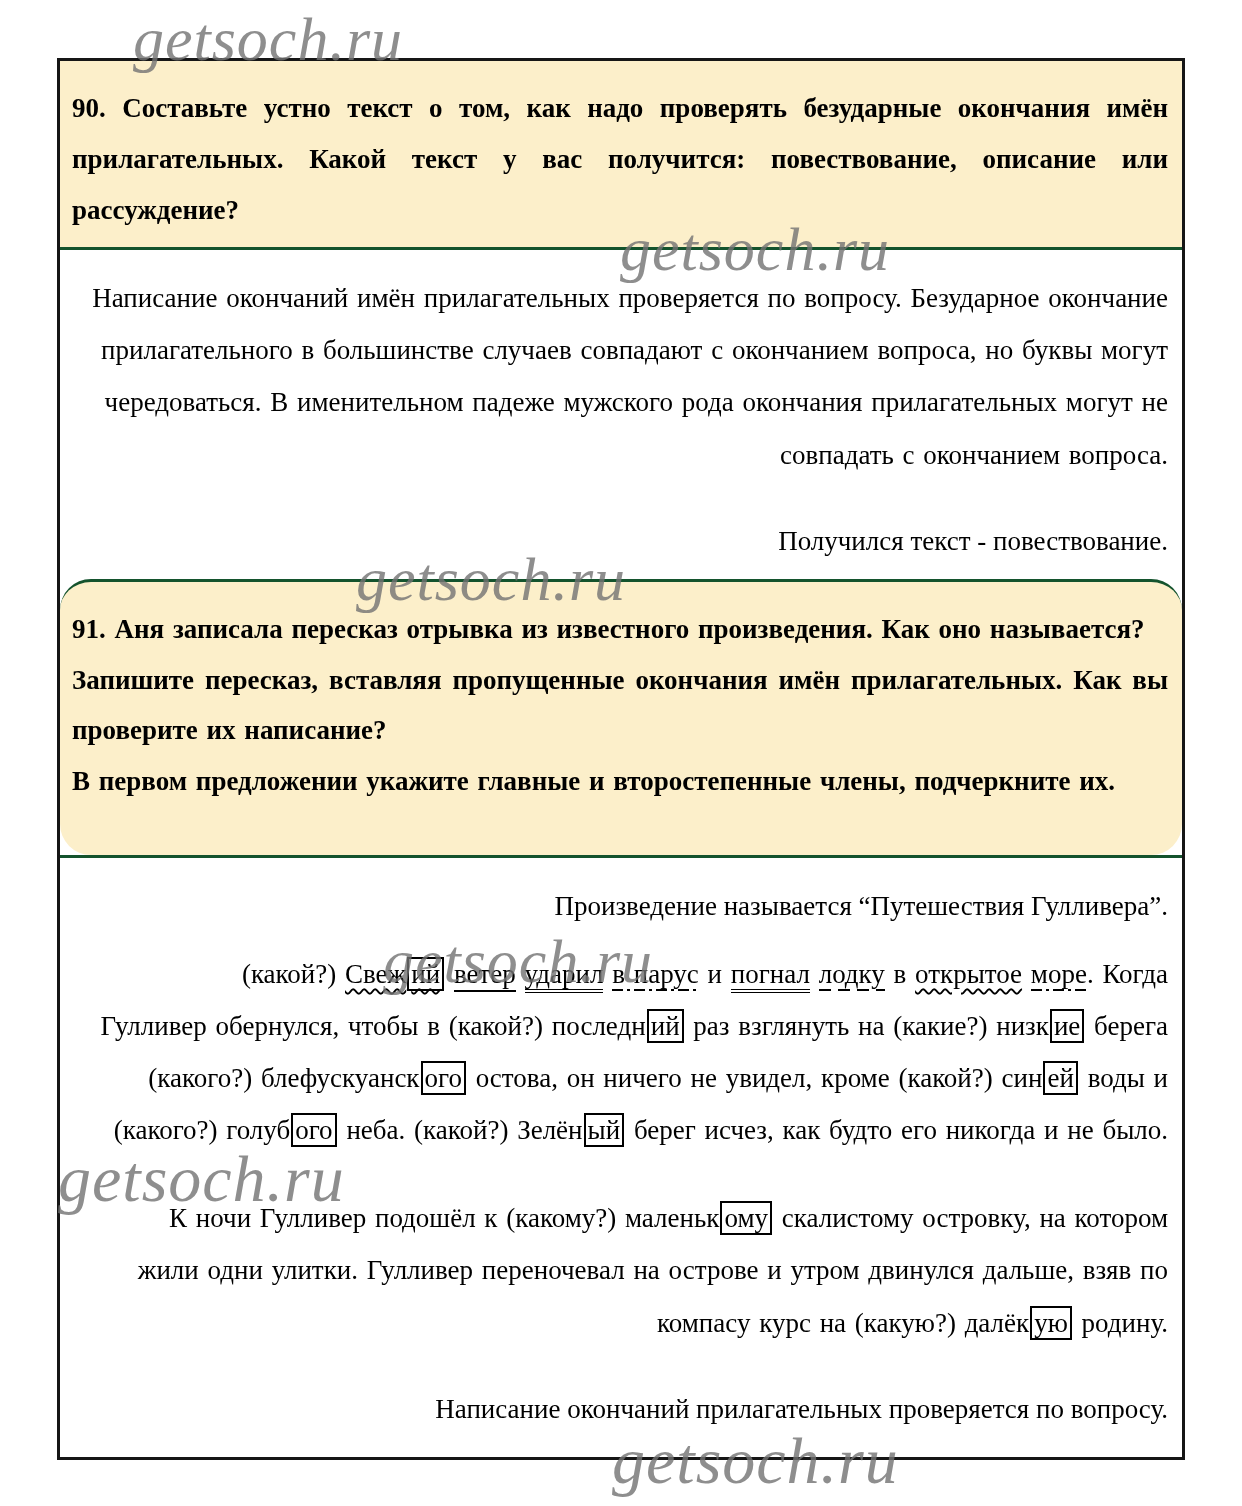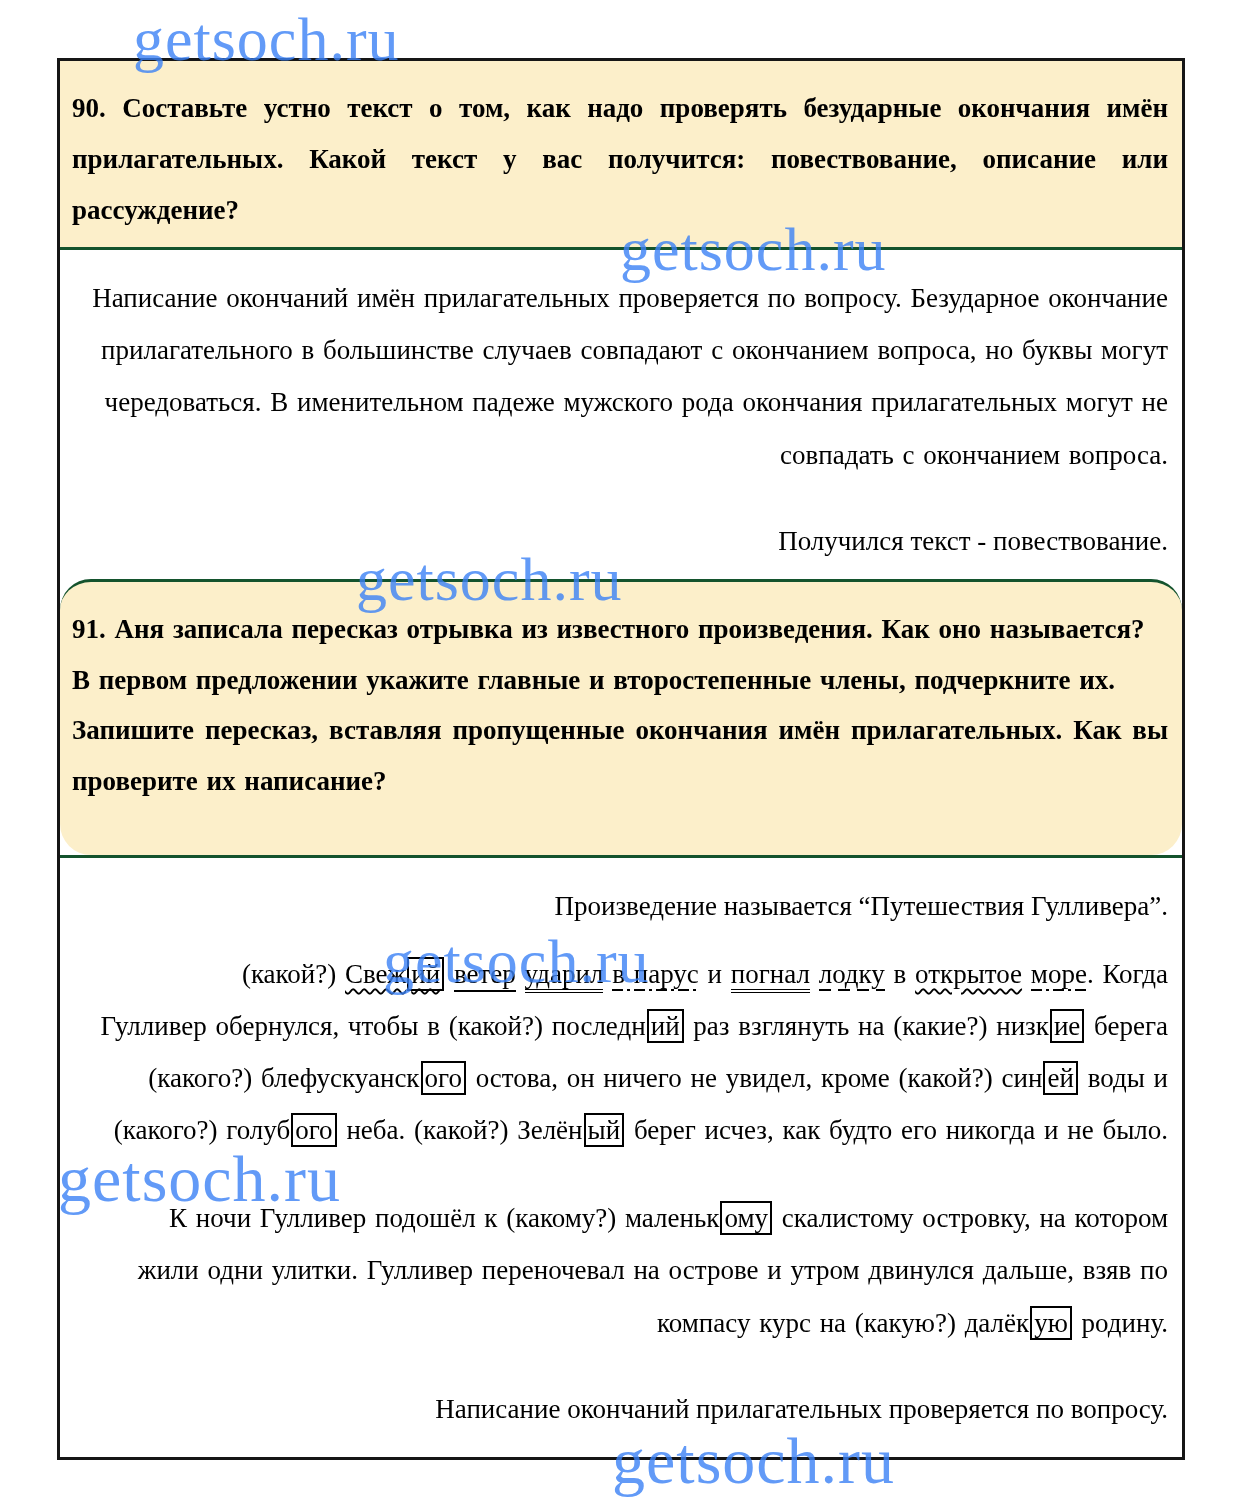--- a/index.html
+++ b/index.html
@@ -11,27 +11,28 @@
     overflow: hidden;
     font-family: "Liberation Serif", serif;
     color: #000;
   }
 
   
   .wm {
     position: absolute;
     z-index: 3;
     font-family: "Liberation Serif", serif;
-    color: #3b82f6;
+    color: #737373;
     opacity: .8;
     font-size: 62px;
     letter-spacing: 1px;
     white-space: nowrap;
     pointer-events: none;
     line-height: 1;
+    font-style: italic;
   }
   .wm1 { left: 133px; top: 8px;  }
   .wm2 { left: 620px; top: 218px; }
   .wm3 { left: 356px; top: 548px; }
   .wm4 { left: 383px; top: 930px; }
   .wm5 { left: 58px;  top: 1146px; font-size: 66px; }
   .wm6 { left: 612px; top: 1428px; font-size: 66px; }
 
   
   .sheet {
@@ -122,22 +123,22 @@
       <p>90. Составьте устно текст о том, как надо проверять безударные окончания имён прилагательных. Какой текст у вас получится: повествование, описание или рассуждение?</p>
     </section>
 
     <section class="row answer" id="answer90">
       <p class="just">Написание окончаний имён прилагательных проверяется по вопросу. Безударное окончание прилагательного в большинстве случаев совпадают с окончанием вопроса, но буквы могут чередоваться. В именительном падеже мужского рода окончания прилагательных могут не совпадать с окончанием вопроса.</p>
       <p class="conclusion">Получился текст - повествование.</p>
     </section>
 
     <section class="row task" id="task91">
       <p>91. Аня записала пересказ отрывка из известного произведения. Как оно называется?</p>
+      <p>Запишите пересказ, вставляя пропущенные окончания имён прилагательных. Как вы проверите их написание?</p>
       <p>В первом предложении укажите главные и второстепенные члены, подчеркните их.</p>
-      <p>Запишите пересказ, вставляя пропущенные окончания имён прилагательных. Как вы проверите их написание?</p>
     </section>
 
     <section class="row answer" id="answer91">
       <p>Произведение называется “Путешествия Гулливера”.</p>
       <p class="just indent annotated-p1"><span>(какой?) </span><span class="u-wavy">Свеж<span class="end-box">ий</span></span><span> </span><span class="u-solid">ветер</span><span> </span><span class="u-double">ударил</span><span> </span><span class="u-dashdot">в парус</span><span> и </span><span class="u-double">погнал</span><span> </span><span class="u-dashed">лодку</span><span> в </span><span class="u-wavy">открытое</span><span> </span><span class="u-dashdot">море</span><span>. Когда Гулливер обернулся, чтобы в (какой?) последн</span><span><span class="end-box">ий</span></span><span> раз взглянуть на (какие?) низк</span><span><span class="end-box">ие</span></span><span> берега (какого?) блефускуанск</span><span><span class="end-box">ого</span></span><span> остова, он ничего не увидел, кроме (какой?) син</span><span><span class="end-box">ей</span></span><span> воды и (какого?) голуб</span><span><span class="end-box">ого</span></span><span> неба. (какой?) Зелён</span><span><span class="end-box">ый</span></span><span> берег исчез, как будто его никогда и не было.</span></p>
       <p class="just indent annotated-p2"><span>К ночи Гулливер подошёл к (какому?) маленьк</span><span><span class="end-box">ому</span></span><span> скалистому островку, на котором жили одни улитки. Гулливер переночевал на острове и утром двинулся дальше, взяв по компасу курс на (какую?) далёк</span><span><span class="end-box">ую</span></span><span> родину.</span></p>
       <p class="outro">Написание окончаний прилагательных проверяется по вопросу.</p>
     </section>
 
   </div>

